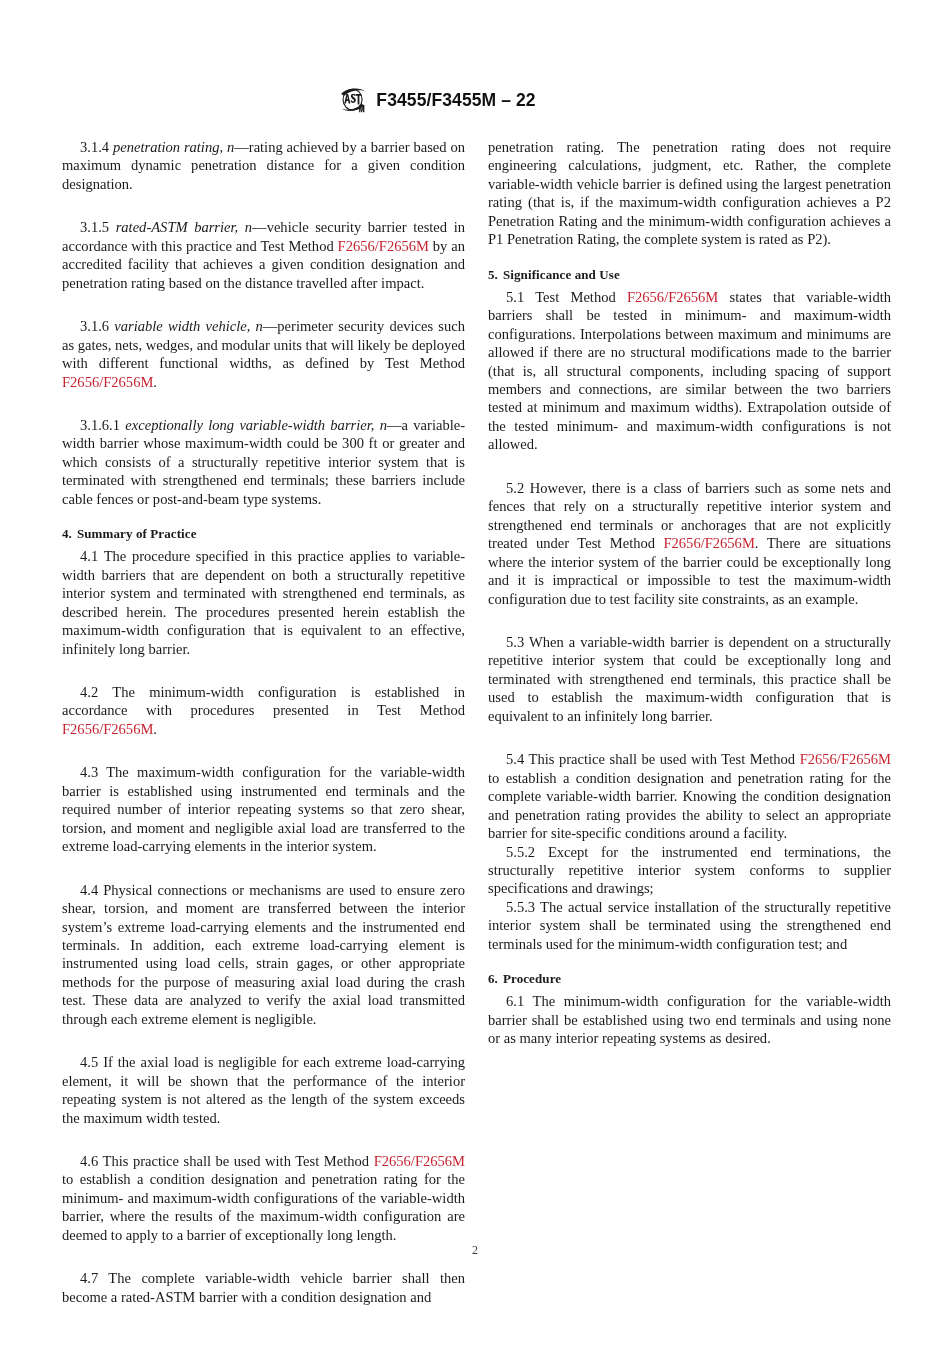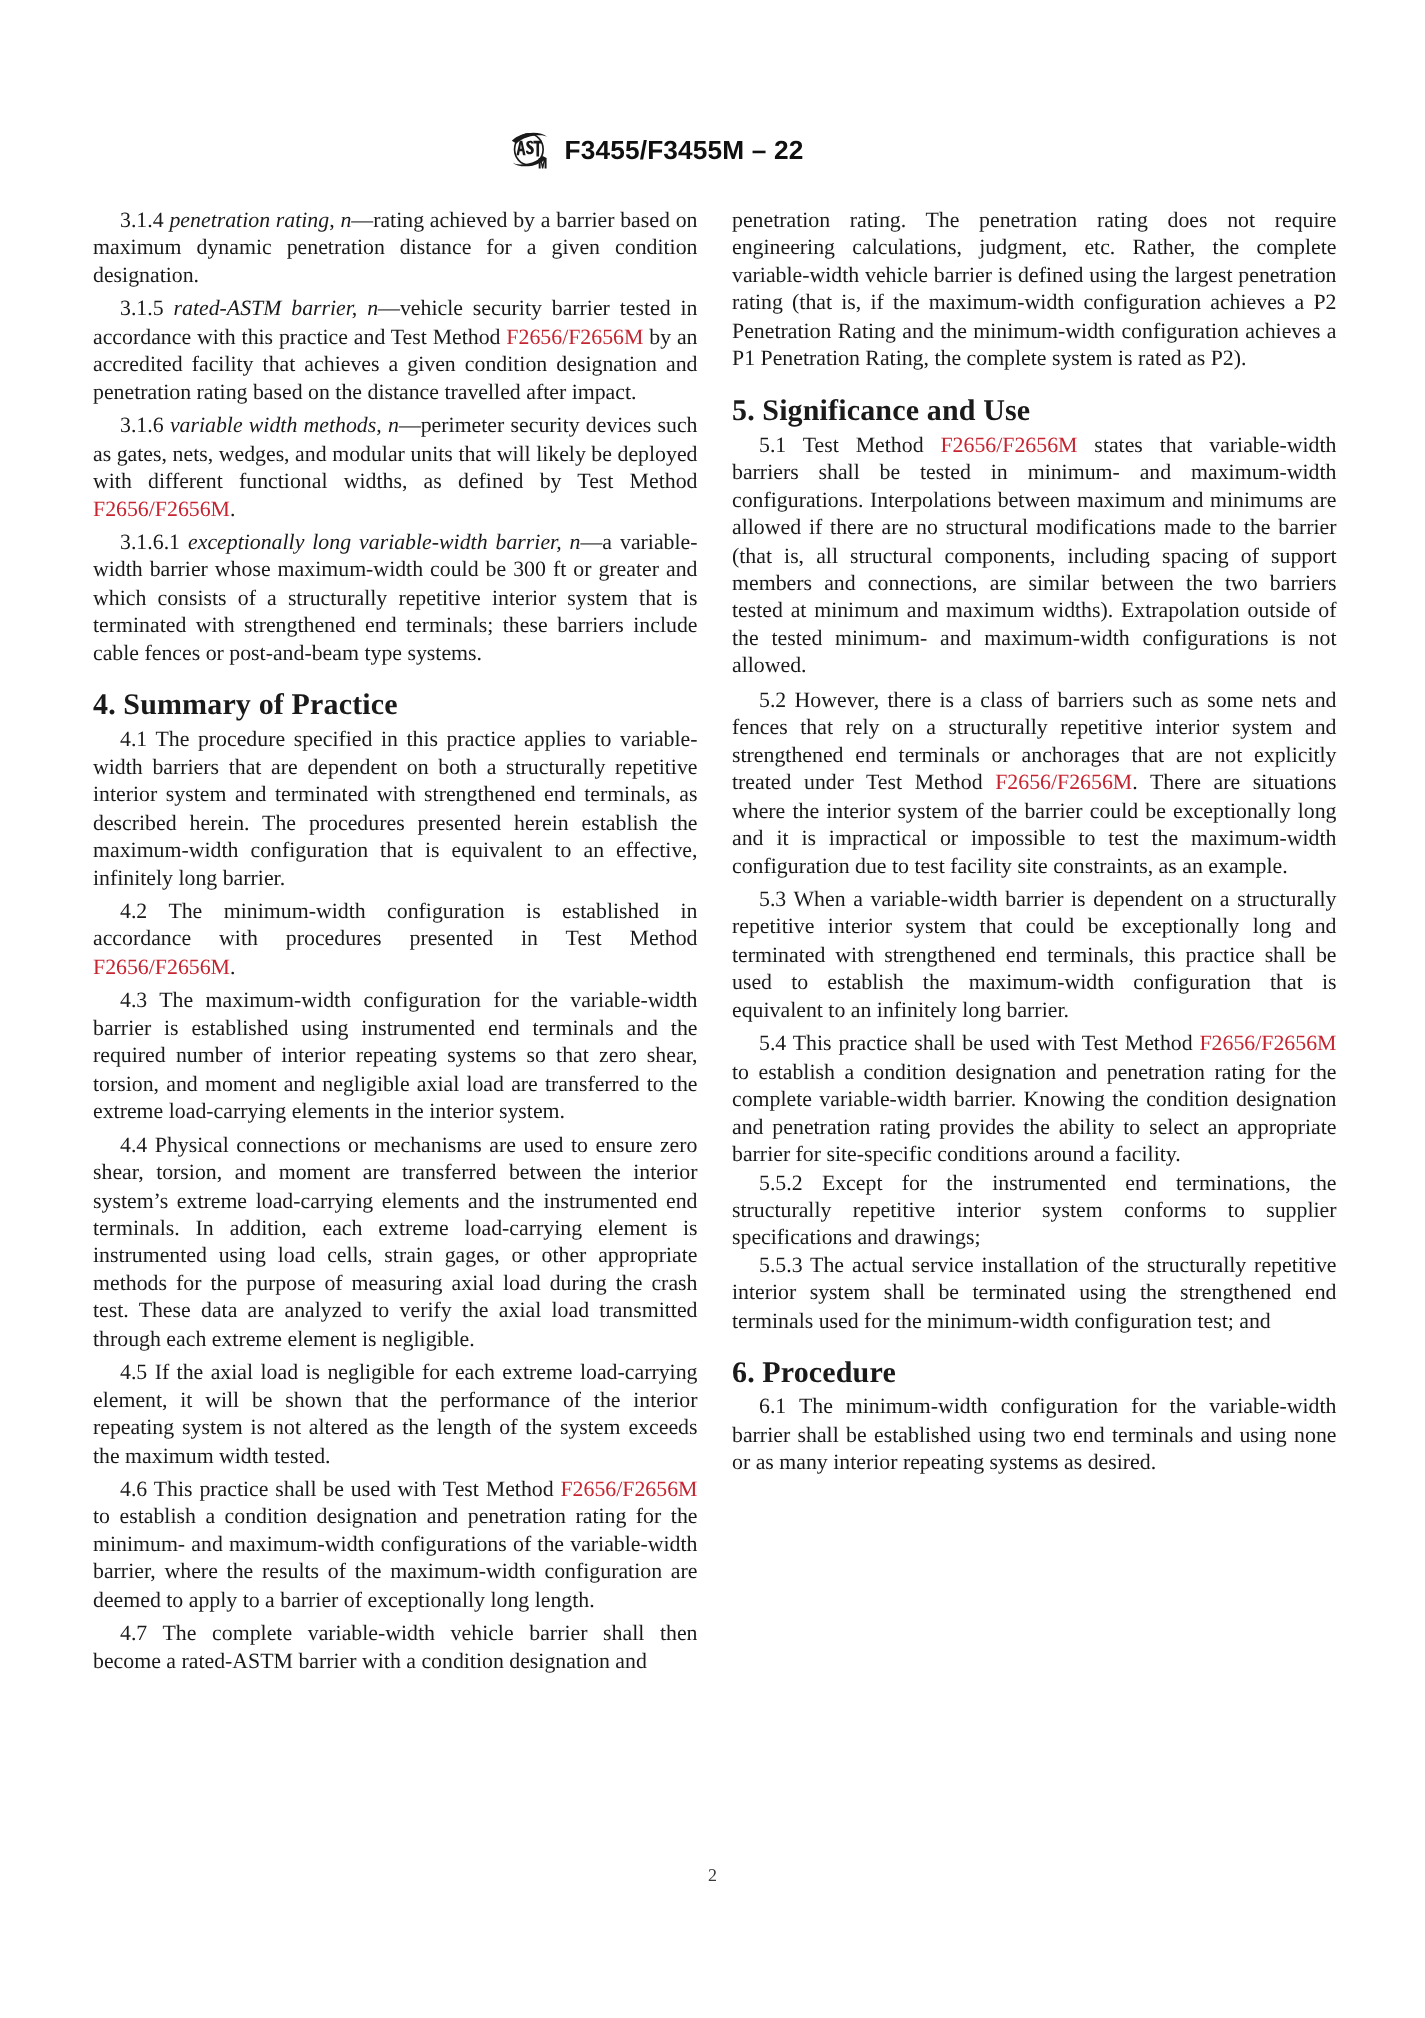--- a/index.html
+++ b/index.html
@@ -59,34 +59,34 @@
   p.para {
     margin: 0;
     font-size: 14.55px;
     line-height: 18.45px;
     text-align: justify;
     text-justify: inter-word;
     text-indent: 18px;
     hyphens: none;
   }
   p.para.gap {
-    margin-top: 4px;
+    margin-top: 25px;
   }
   p.para.tight {
     margin-top: 0;
   }
   p.para.noindent {
     text-indent: 0;
   }
 
   h2.section-head {
     margin: 0;
     padding-top: 16px;
     padding-bottom: 4px;
-    font-size: 20px;
+    font-size: 13px;
     line-height: 19px;
     font-weight: bold;
     text-indent: 0;
     text-align: left;
     letter-spacing: 0.1px;
   }
   h2.section-head .num {
     margin-right: 5px;
   }
 
@@ -134,21 +134,21 @@
 </div>
 
 <div class="columns">
 
   <div class="col">
 
     <p class="para tight"><span>3.1.4</span> <span class="term">penetration rating, n</span><span>—rating achieved by a barrier based on maximum dynamic penetration distance for a given condition designation.</span></p>
 
     <p class="para gap"><span>3.1.5</span> <span class="term">rated-ASTM barrier, n</span><span>—vehicle security barrier tested in accordance with this practice and Test Method </span><span class="ref">F2656/F2656M</span><span> by an accredited facility that achieves a given condition designation and penetration rating based on the distance travelled after impact.</span></p>
 
-    <p class="para gap"><span>3.1.6</span> <span class="term">variable width methods, n</span><span>—perimeter security devices such as gates, nets, wedges, and modular units that will likely be deployed with different functional widths, as defined by Test Method </span><span class="ref">F2656/F2656M</span><span>.</span></p>
+    <p class="para gap"><span>3.1.6</span> <span class="term">variable width vehicle, n</span><span>—perimeter security devices such as gates, nets, wedges, and modular units that will likely be deployed with different functional widths, as defined by Test Method </span><span class="ref">F2656/F2656M</span><span>.</span></p>
 
     <p class="para gap"><span>3.1.6.1</span> <span class="term">exceptionally long variable-width barrier, n</span><span>—a variable-width barrier whose maximum-width could be 300 ft or greater and which consists of a structurally repetitive interior system that is terminated with strengthened end terminals; these barriers include cable fences or post-and-beam type systems.</span></p>
 
     <h2 class="section-head"><span class="num">4.</span><span>Summary of Practice</span></h2>
 
     <p class="para tight"><span>4.1</span> <span>The procedure specified in this practice applies to variable-width barriers that are dependent on both a structurally repetitive interior system and terminated with strengthened end terminals, as described herein. The procedures presented herein establish the maximum-width configuration that is equivalent to an effective, infinitely long barrier.</span></p>
 
     <p class="para gap"><span>4.2</span> <span>The minimum-width configuration is established in accordance with procedures presented in Test Method </span><span class="ref">F2656/F2656M</span><span>.</span></p>
 
     <p class="para gap"><span>4.3</span> <span>The maximum-width configuration for the variable-width barrier is established using instrumented end terminals and the required number of interior repeating systems so that zero shear, torsion, and moment and negligible axial load are transferred to the extreme load-carrying elements in the interior system.</span></p>

